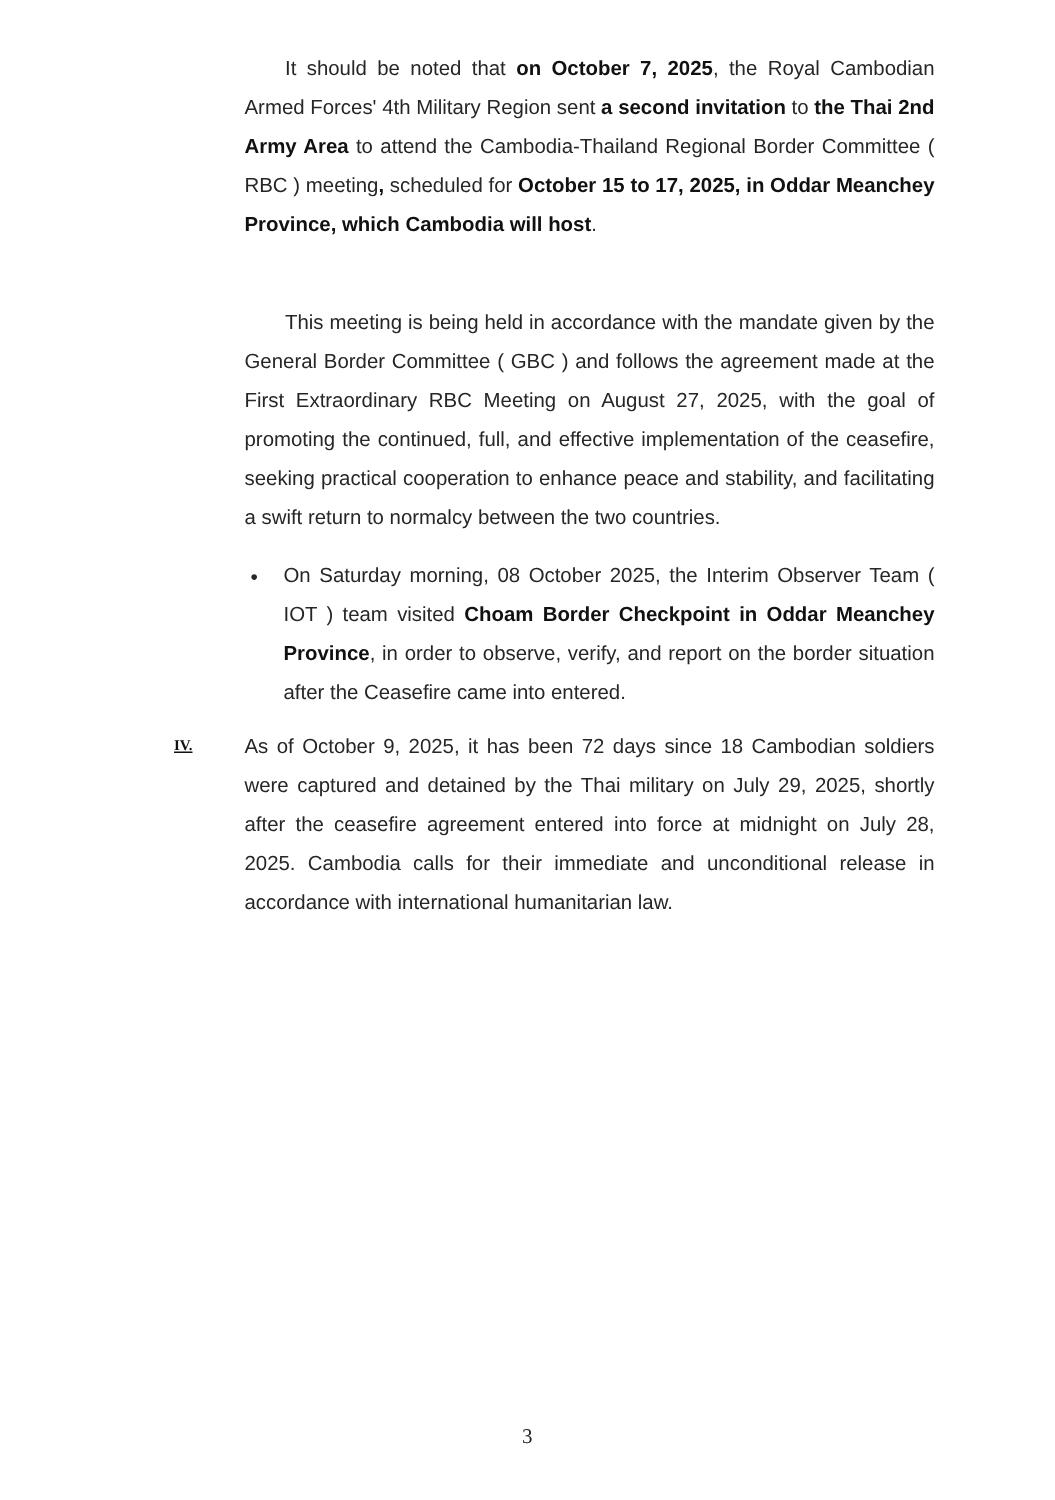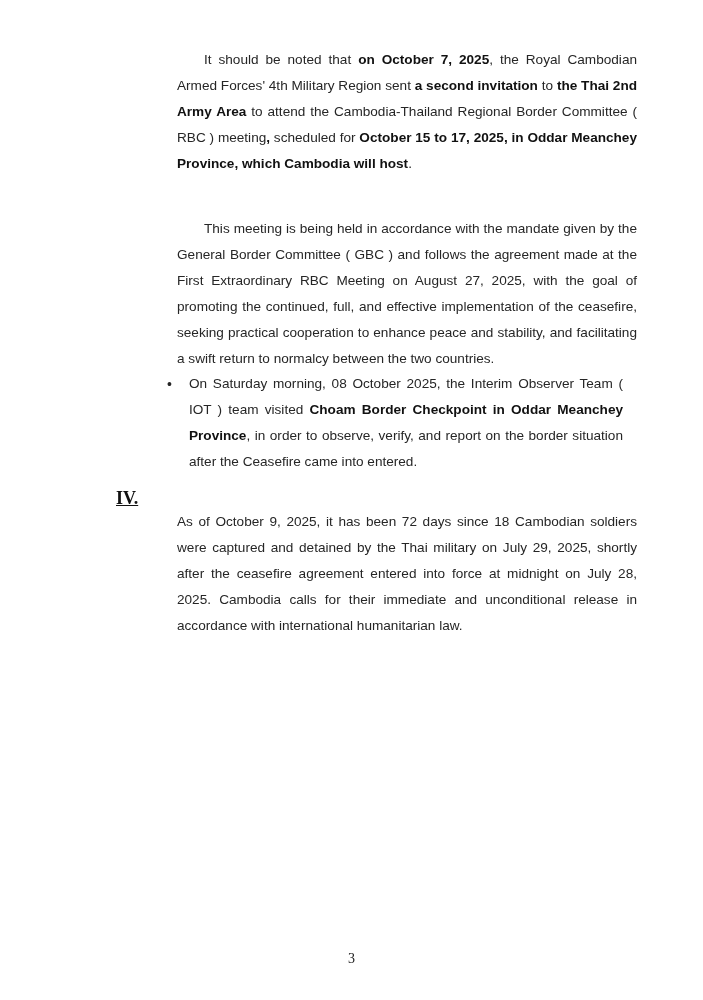--- a/index.html
+++ b/index.html
@@ -1,42 +1,42 @@
 <!DOCTYPE html>
 <html><head>
 <meta charset="utf-8">
 <style>
   html, body { margin: 0; padding: 0; background: #ffffff; }
   body { width: 703px; height: 1000px; position: relative; overflow: hidden;
          font-family: "Liberation Sans", "DejaVu Sans", sans-serif; color: #262626; }
   .page { position: absolute; left: 0; top: 0; width: 703px; height: 1000px; }
   .para { position: absolute; left: 163px; width: 460px; font-size: 13.6px; line-height: 26px;
-          text-align: justify; margin: 14px; }
+          text-align: justify; margin: 0; }
   .indent { text-indent: 27px; }
   b { font-weight: bold; color: #111; }
   .bullet-wrap { position: absolute; left: 163px; width: 460px; }
   .bullet-dot { position: absolute; left: 4px; top: 0; font-size: 14px; line-height: 26px; }
   .bullet-text { position: absolute; left: 26px; width: 434px; font-size: 13.6px; line-height: 26px;
                  text-align: justify; margin: 0; }
-  .numeral { position: absolute; left: 116px; font-weight: bold; font-size: 18px; line-height: 26px;
+  .numeral { position: absolute; left: 116px; font-weight: bold; font-size: 10px; line-height: 26px;
              font-family: "Liberation Serif", "DejaVu Serif", serif; color: #111; text-decoration: underline; }
   .page-number { position: absolute; left: 0; width: 703px; top: 951px; text-align: center;
                  font-family: "Liberation Serif", "DejaVu Serif", serif; font-size: 14px; color: #222; }
 </style>
 </head>
 <body>
 
 <div class="page">
 
   <p class="para indent" style="top:33px;"><span>It should be noted that </span><b>on October 7, 2025</b><span>, the Royal Cambodian Armed Forces' 4th Military Region sent </span><b>a second invitation</b><span> to </span><b>the Thai 2nd Army Area</b><span> to attend the Cambodia-Thailand Regional Border Committee ( RBC ) meeting</span><b>,</b><span> scheduled for </span><b>October 15 to 17, 2025, in Oddar Meanchey Province, which Cambodia will host</b><span>.</span></p>
 
   <p class="para indent" style="top:202px;"><span>This meeting is being held in accordance with the mandate given by the General Border Committee ( GBC ) and follows the agreement made at the First Extraordinary RBC Meeting on August 27, 2025, with the goal of promoting the continued, full, and effective implementation of the ceasefire, seeking practical cooperation to enhance peace and stability, and facilitating a swift return to normalcy between the two countries.</span></p>
 
   <div class="bullet-wrap" style="top:371px;">
     <span class="bullet-dot">•</span>
     <p class="bullet-text" style="top:0;"><span>On Saturday morning, 08 October 2025, the Interim Observer Team ( IOT ) team visited </span><b>Choam Border Checkpoint in Oddar Meanchey Province</b><span>, in order to observe, verify, and report on the border situation after the Ceasefire came into entered.</span></p>
   </div>
 
   <span class="numeral" style="top:485px;">IV.</span>
-  <p class="para" style="top:495px;"><span>As of October 9, 2025, it has been 72 days since 18 Cambodian soldiers were captured and detained by the Thai military on July 29, 2025, shortly after the ceasefire agreement entered into force at midnight on July 28, 2025. Cambodia calls for their immediate and unconditional release in accordance with international humanitarian law.</span></p>
+  <p class="para" style="top:485px;"><span>As of October 9, 2025, it has been 72 days since 18 Cambodian soldiers were captured and detained by the Thai military on July 29, 2025, shortly after the ceasefire agreement entered into force at midnight on July 28, 2025. Cambodia calls for their immediate and unconditional release in accordance with international humanitarian law.</span></p>
 
   <div class="page-number">3</div>
 </div>
 
 </body></html>

